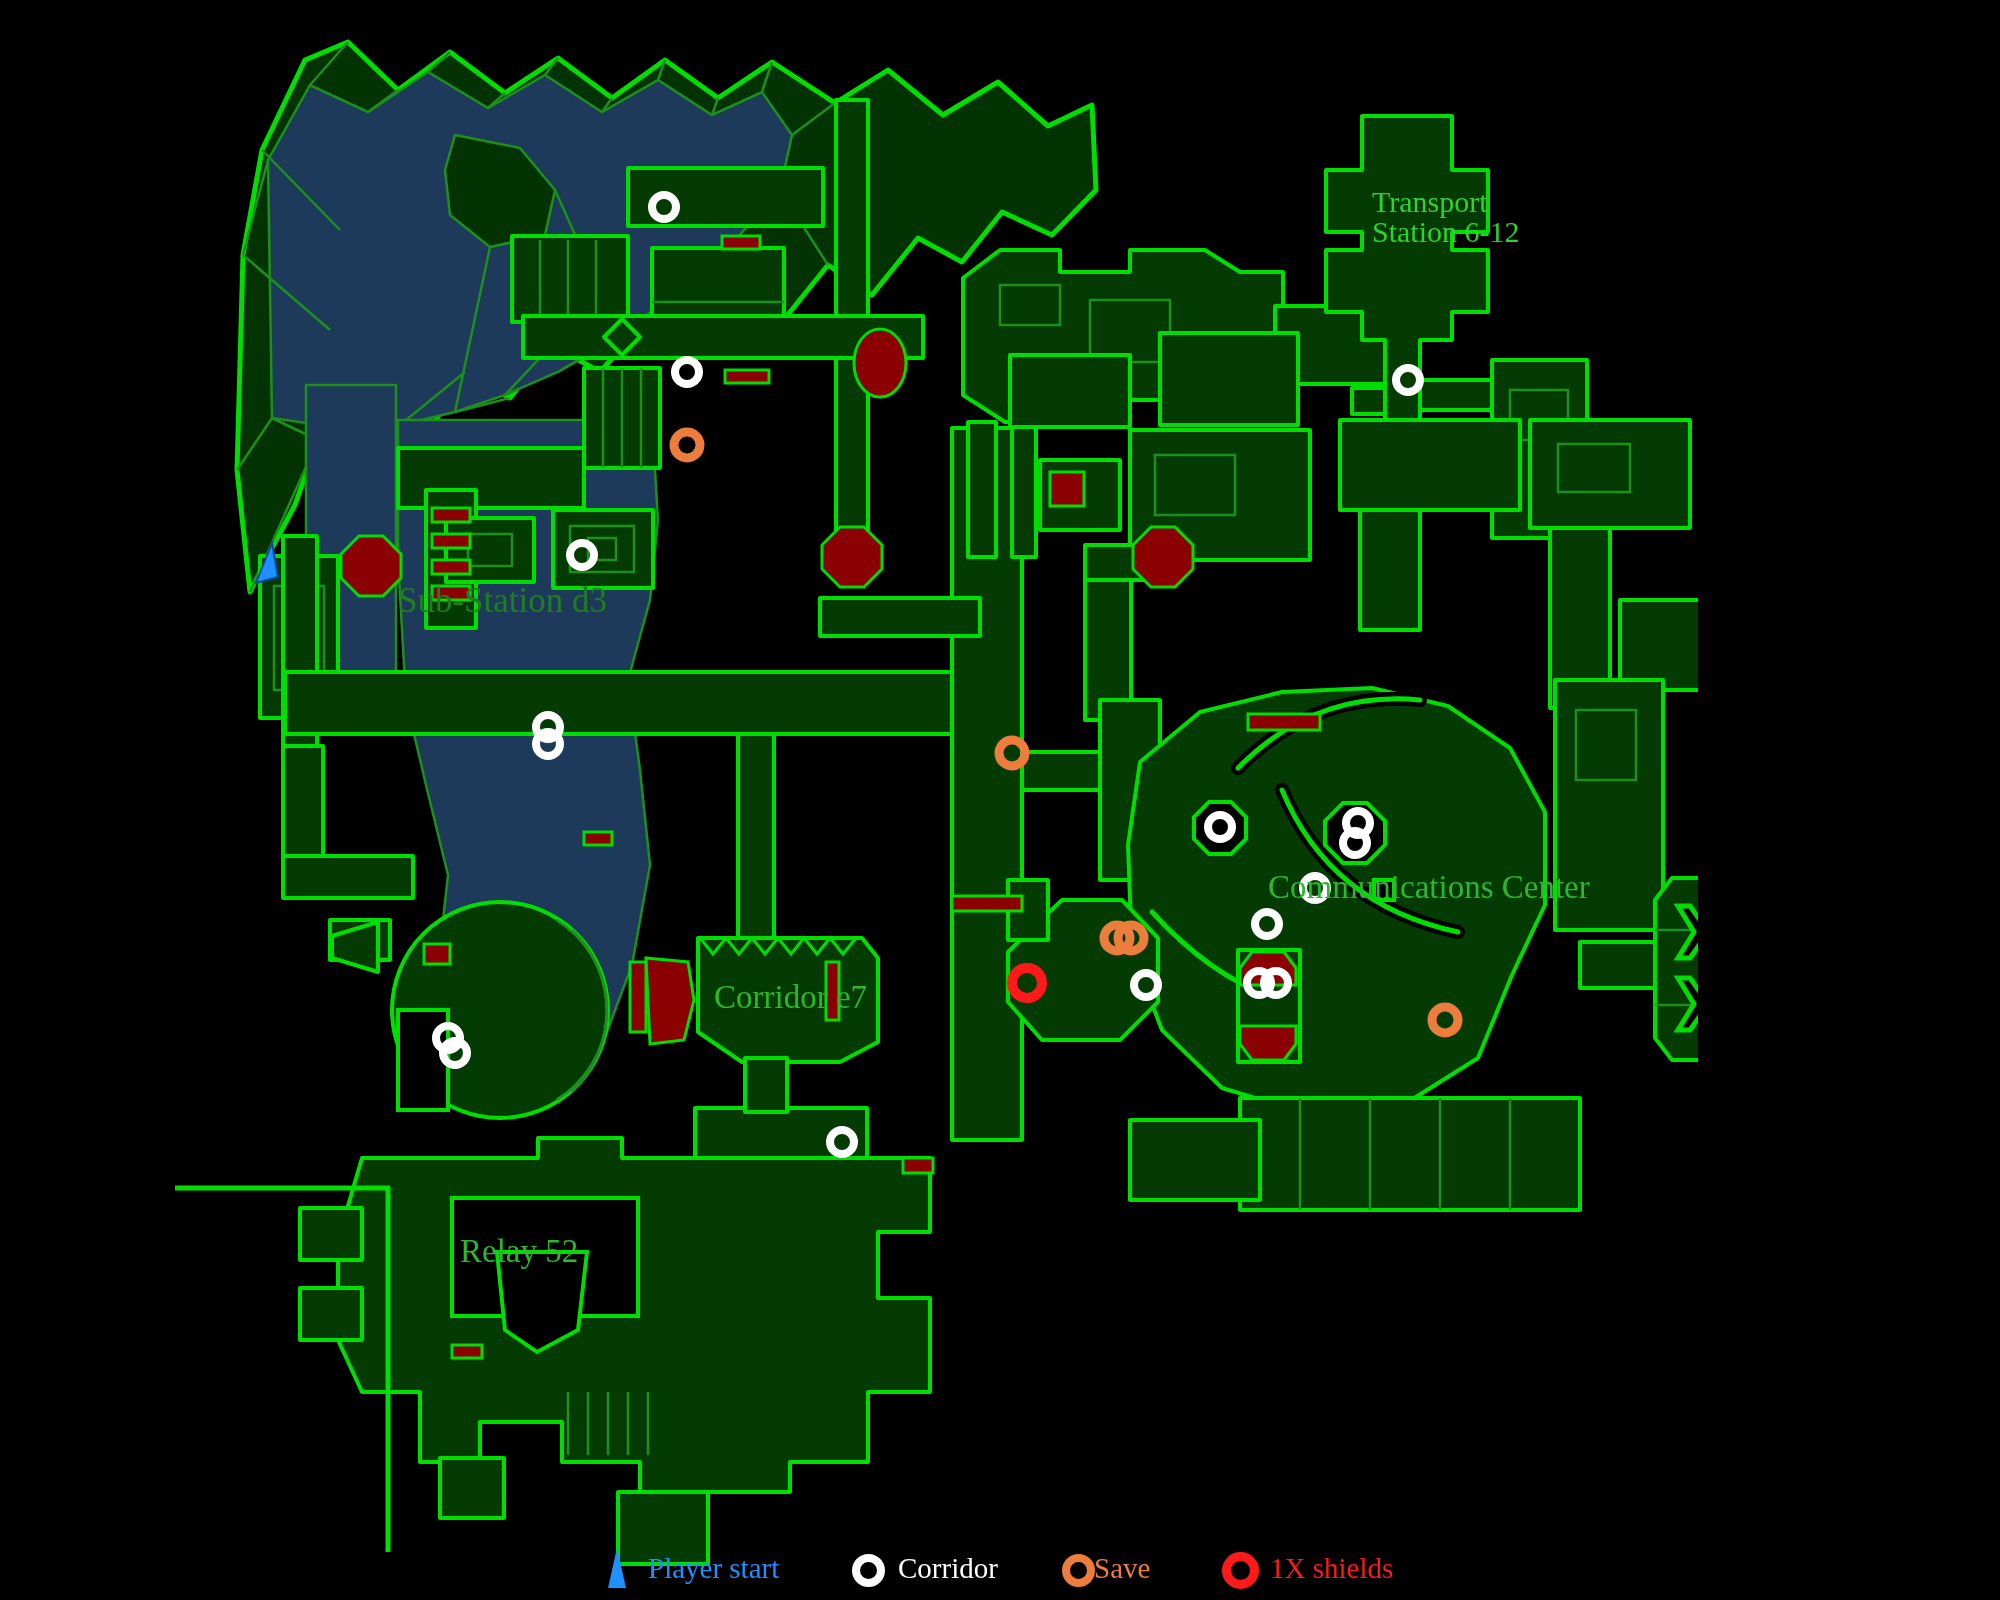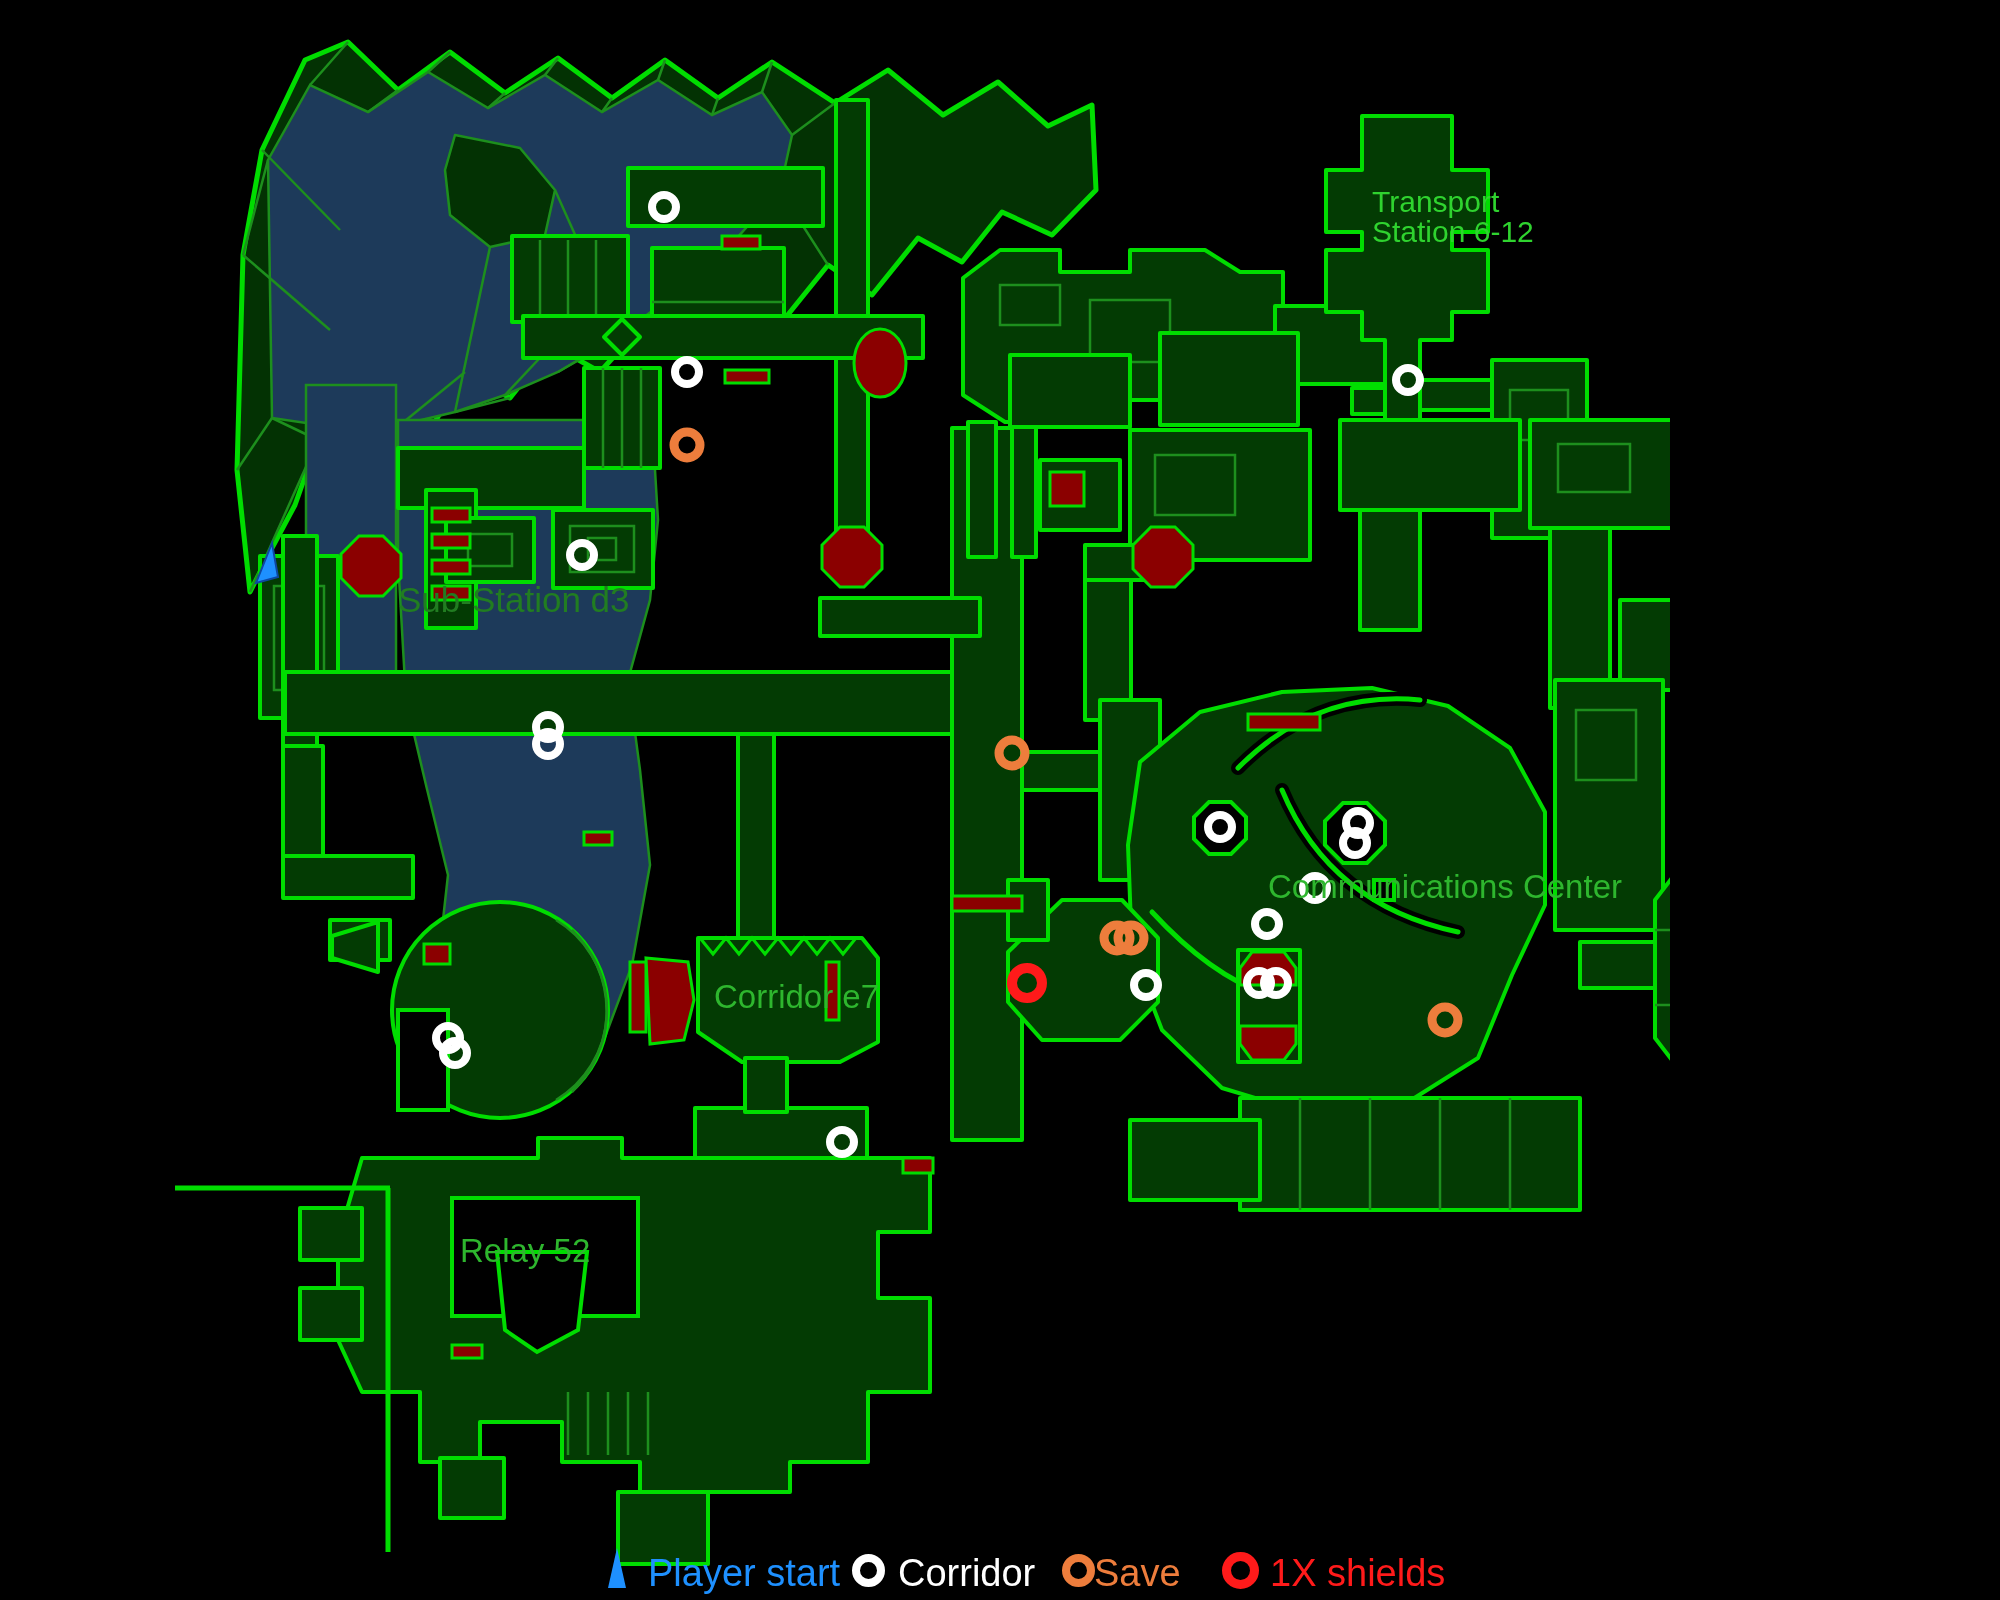--- a/index.html
+++ b/index.html
@@ -4,38 +4,38 @@
 <style>
   :root{
     --background:#000000; --wall-green:#00dd00; --wall-dim-green:#1d8f1d;
     --room-fill:#033b03; --water-navy:#1d3a5a; --hazard-dark-red:#8b0000;
     --shield-red:#ff1a1a; --save-orange:#ed7d3c; --player-blue:#1e90ff;
     --terminal-white:#ffffff; --label-green:#2eb62e; --label-green-bright:#2fd32f;
     --label-green-dim:#217d21; --scale-green:#00cc00;
   }
   html,body{margin:0;padding:0;background:var(--background);}
   #stage{position:relative;width:1670px;height:1600px;background:var(--background);
-         font-family:Liberation Sans, sans-serif;overflow:hidden;}
+         font-family:Liberation Serif, serif;overflow:hidden;padding-left:28px;}
   svg#map{position:absolute;left:0;top:0;}
   .terr{fill:#033203;stroke:var(--wall-green);stroke-width:5;stroke-linejoin:round;}
   .mesh{stroke:var(--wall-dim-green);stroke-width:2.5;fill:none;}
   .water{fill:var(--water-navy);stroke:var(--wall-dim-green);stroke-width:2.5;}
   .room{fill:var(--room-fill);stroke:var(--wall-green);stroke-width:4;stroke-linejoin:round;}
   .dim{stroke:var(--wall-dim-green);stroke-width:2.5;fill:none;}
   .blk{fill:#000000;stroke:var(--wall-green);stroke-width:4;}
   .hz{fill:var(--hazard-dark-red);stroke:var(--wall-green);stroke-width:3;}
   .arcb{stroke:#000;stroke-width:14;fill:none;stroke-linecap:round;}
   .arcg{stroke:var(--wall-green);stroke-width:5;fill:none;stroke-linecap:round;}
   .map-label{fill:var(--label-green);font-size:33px;}
   .lbl-transport{fill:var(--label-green-bright);font-size:30px;}
   .lbl-sub{fill:var(--label-green-dim);font-size:35px;}
   
   #legend{position:absolute;left:0;top:1540px;width:2000px;height:60px;}
   .leg-item{position:absolute;top:0;height:60px;}
-  .leg-label{position:absolute;top:12px;font-size:38px;white-space:nowrap;}
+  .leg-label{position:absolute;top:12px;font-size:29px;white-space:nowrap;}
   .tri{position:absolute;width:0;height:0;border-left:9px solid transparent;
        border-right:9px solid transparent;border-bottom:40px solid var(--player-blue);}
   .ring{position:absolute;border-radius:50%;}
   .ring-terminal{width:17px;height:17px;border:8px solid var(--terminal-white);}
   .ring-save{width:17px;height:17px;border:8px solid var(--save-orange);}
   .ring-shield{width:19px;height:19px;border:9px solid var(--shield-red);}
   #scale-label{position:absolute;font-size:30px;color:var(--scale-green);}
 </style>
 </head>
 <body>

